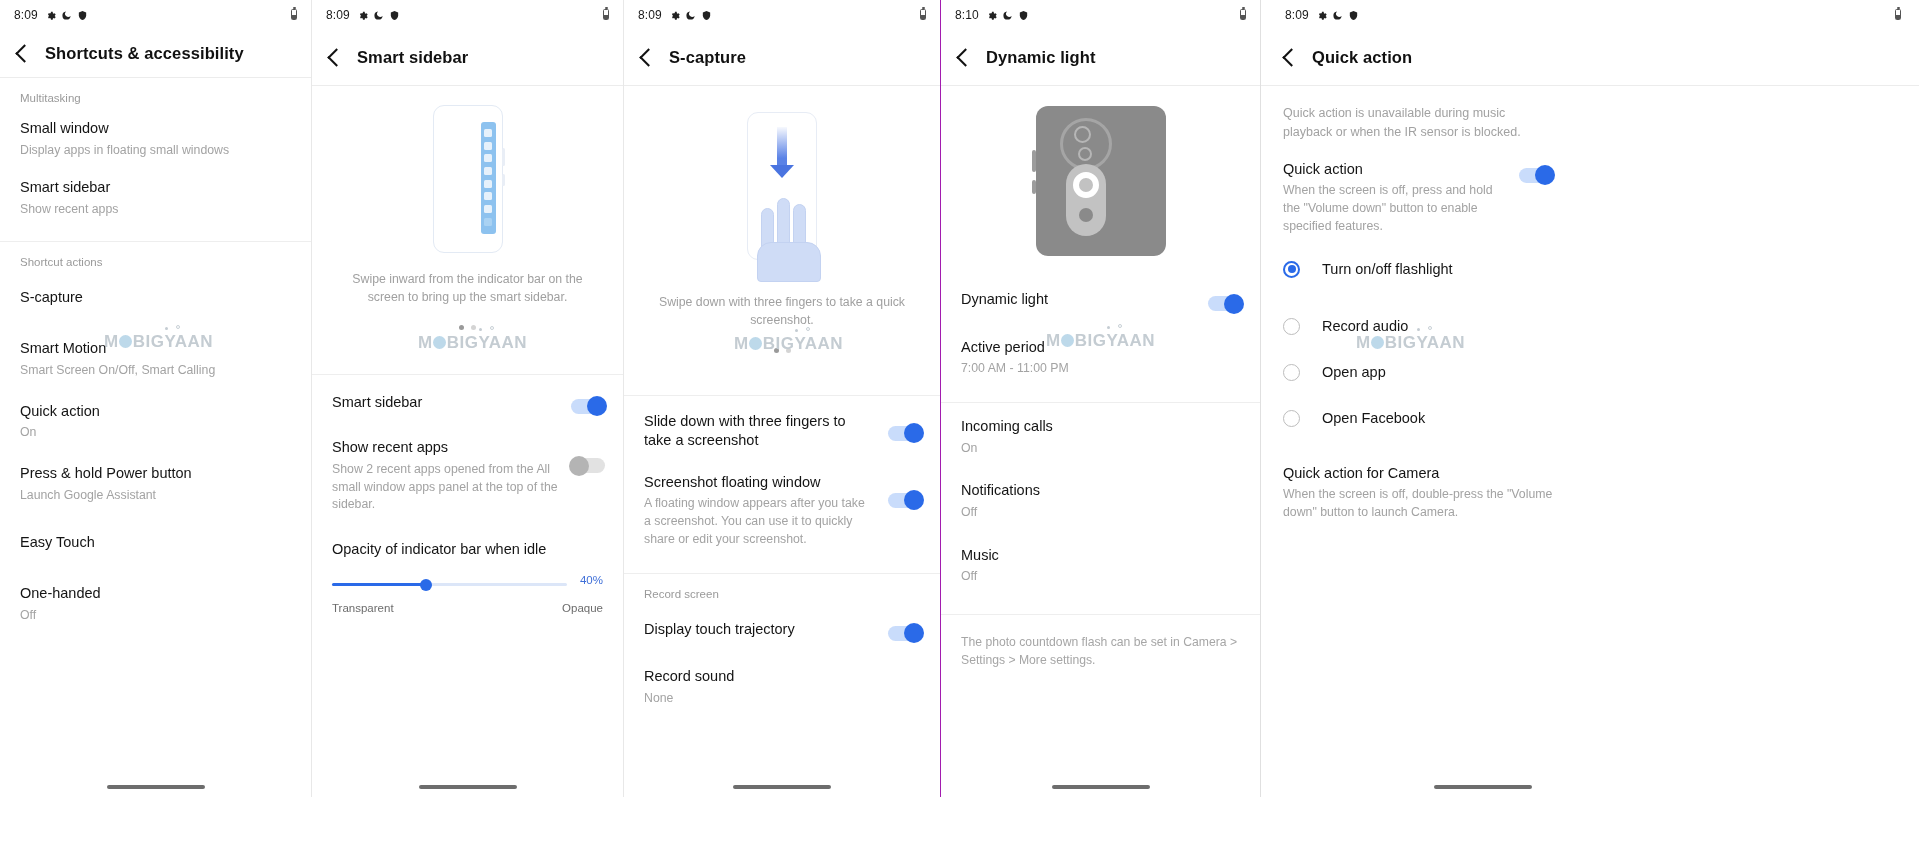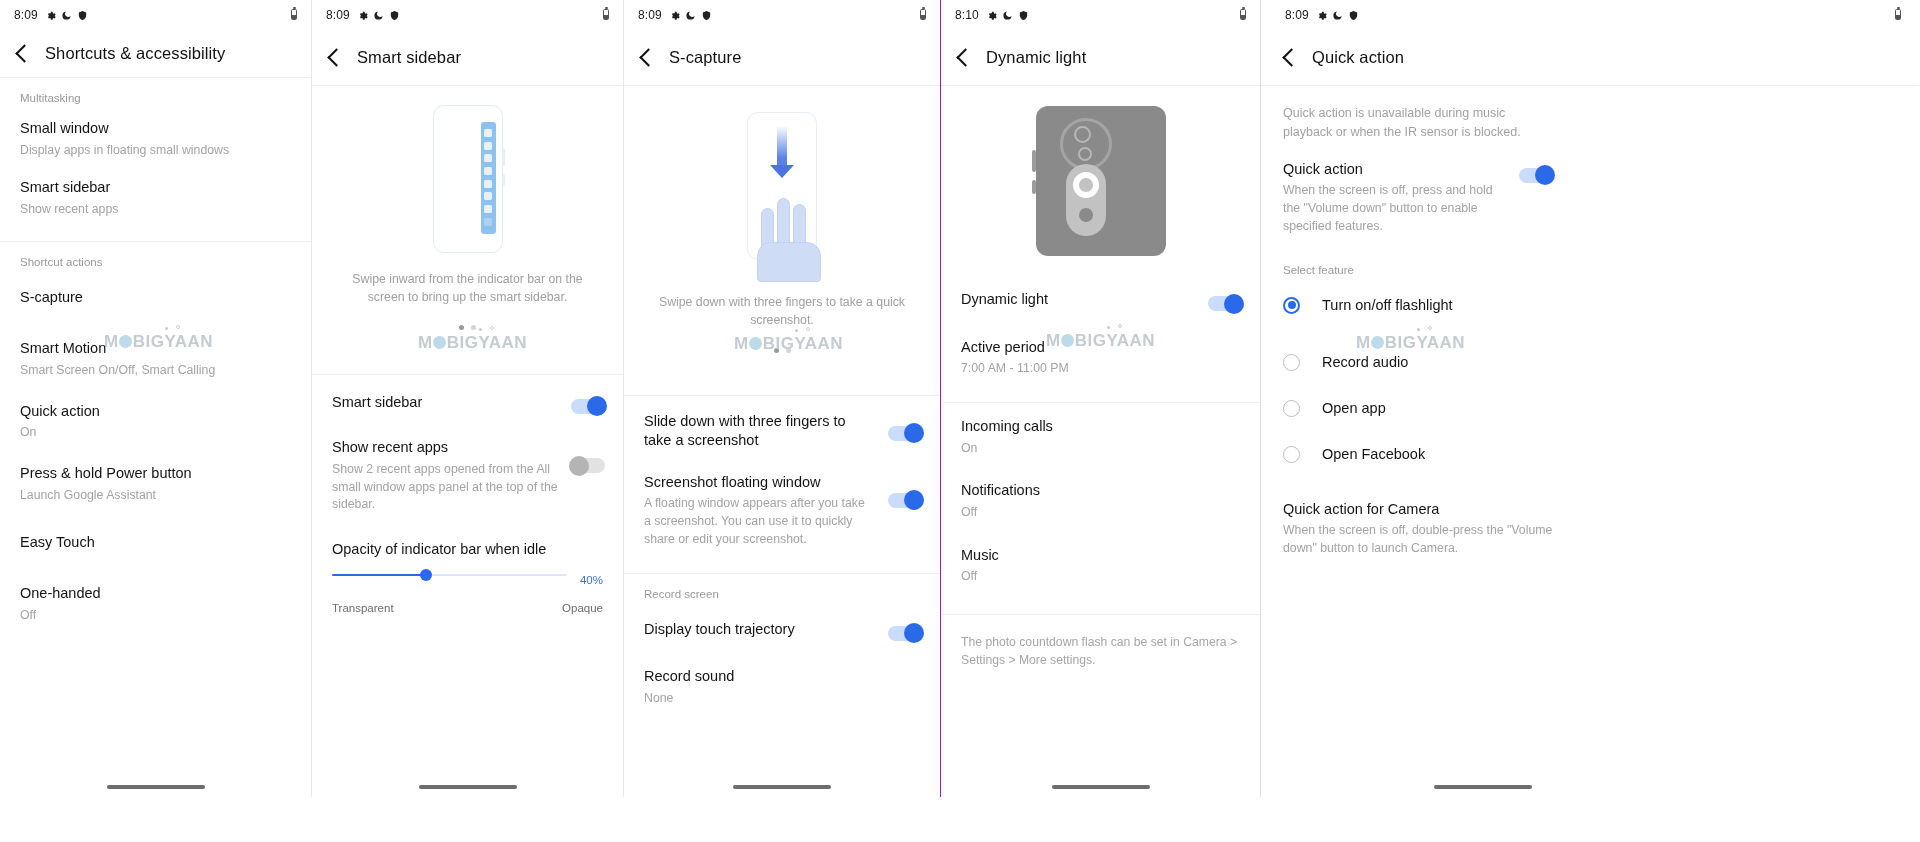--- a/index.html
+++ b/index.html
@@ -58,21 +58,21 @@
   }
   .appbar.tall { height: 56px; }
   .back-chev {
     width: 13px; height: 13px;
     border-left: 2.1px solid #111; border-bottom: 2.1px solid #111;
     transform: rotate(45deg);
     flex: 0 0 auto;
     margin-left: 2px;
   }
   .appbar-title {
-    font-size: 16.5px; font-weight: 400; color: #111;
+    font-size: 16.5px; font-weight: 700; color: #111;
     letter-spacing: 0.1px;
   }
 
   
   .section-label {
     font-size: 11.5px; color: #9a9a9a;
     padding: 14px 20px 6px 20px;
   }
   .row { padding: 9px 20px 10px 20px; position: relative; }
   .row-title { font-size: 14.5px; color: #141414; line-height: 1.35; }
@@ -195,21 +195,21 @@
   .cam-pill .small {
     position: absolute; left: 13px; top: 44px;
     width: 14px; height: 14px; border-radius: 50%; background: #8a8a8a;
   }
   .cam-side {
     position: absolute; left: -4px; width: 4px; background: #9c9c9c; border-radius: 2px;
   }
 
   
   .slider-wrap { padding: 0 20px; margin-top: 14px; position: relative; }
-  .slider-row { display: flex; align-items: flex-start; gap: 10px; }
+  .slider-row { display: flex; align-items: flex-end; gap: 10px; }
   .slider-track {
     flex: 1; height: 2.5px; background: #dce6f8; border-radius: 2px; position: relative;
   }
   .slider-fill { position: absolute; left: 0; top: 0; height: 100%; background: #2a6ae8; border-radius: 2px; }
   .slider-thumb {
     position: absolute; top: 50%; transform: translate(-50%,-50%);
     width: 12px; height: 12px; border-radius: 50%; background: #2a6ae8;
   }
   .slider-val { font-size: 11.5px; color: #3f6fd8; min-width: 26px; text-align: right; }
   .slider-ends {
@@ -601,21 +601,20 @@
     </div>
 
     <div class="intro-note" style="padding-left:22px; padding-right:24px; padding-top:18px; max-width:300px">Quick action is unavailable during music playback or when the IR sensor is blocked.</div>
 
     <div class="row" style="padding:18px 78px 10px 22px; max-width:330px">
       <div class="row-title">Quick action</div>
       <div class="row-sub">When the screen is off, press and hold the "Volume down" button to enable specified features.</div>
       <span class="toggle" style="top:26px; right:auto; left:258px;"></span>
     </div>
 
-    <div class="section-label" style="padding-left:22px; padding-top:18px">Select feature</div>
 
     <div class="radio-row">
       <span class="radio sel"></span>
       <span class="radio-label">Turn on/off flashlight</span>
     </div>
 
     <div class="wm" style="left:95px; top:333px; font-size:17px;">
       <span class="dot1"></span><span class="dot2"></span>M<span class="o"></span>BIGYAAN
     </div>
 

